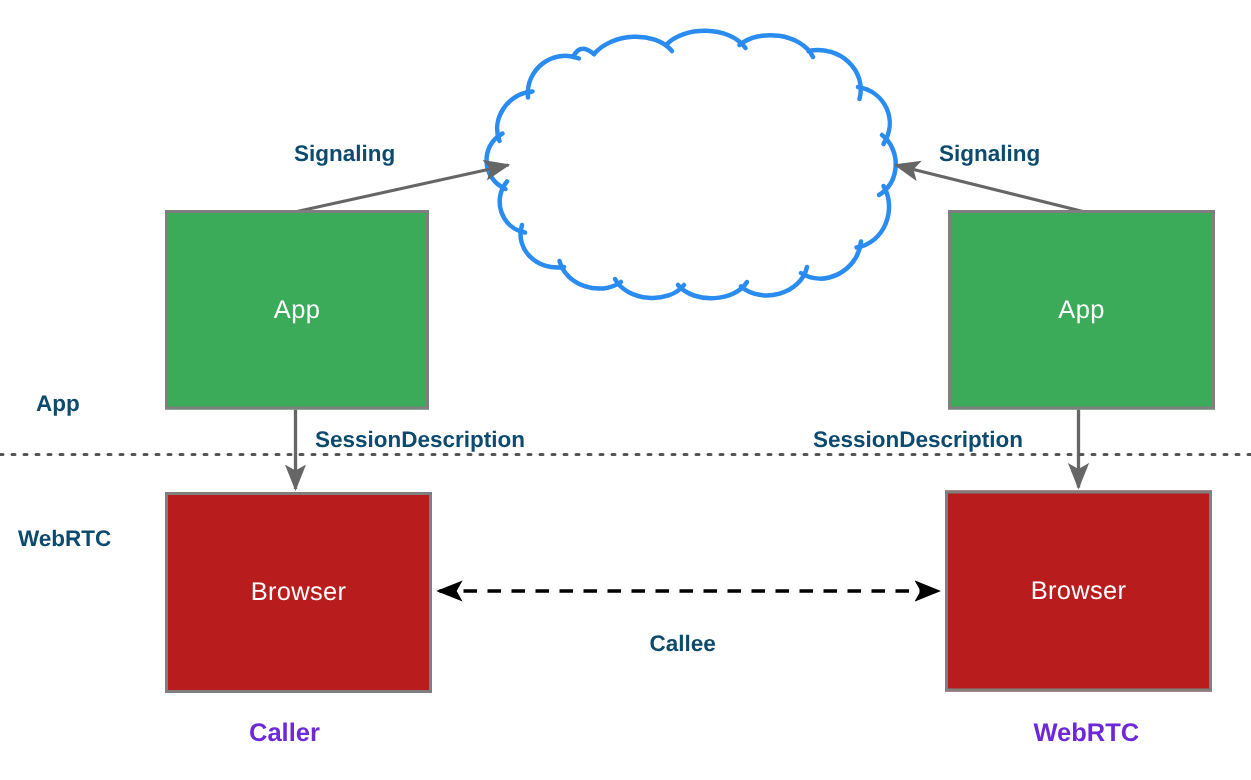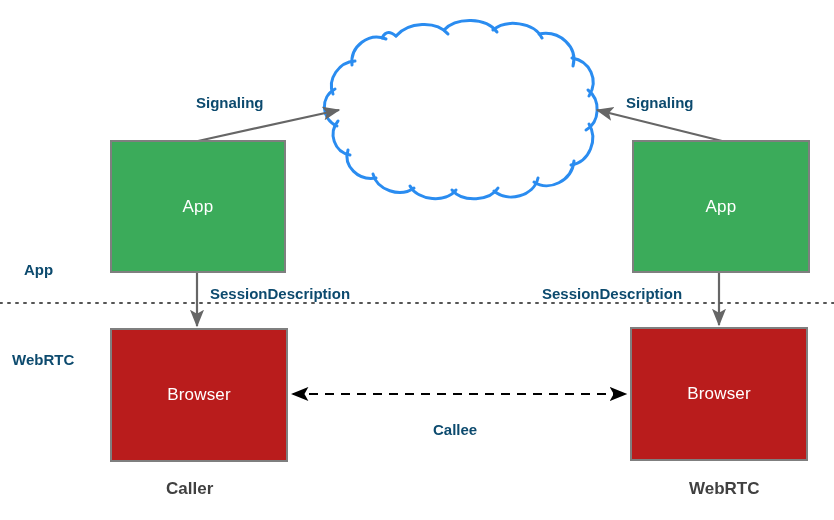--- a/index.html
+++ b/index.html
@@ -44,21 +44,21 @@
     font-weight: bold;
     font-size: 15px;
     color: #0c4a6e;
     white-space: nowrap;
   }
   .label-gray {
     position: absolute;
     font-family: "Liberation Sans", sans-serif;
     font-weight: bold;
     font-size: 17px;
-    color: #404040;
+    color: #6d28d9;
     white-space: nowrap;
   }
   .lbl-signal-l  { left: 196px; top: 94px; }
   .lbl-signal-r  { left: 626px; top: 94px; }
   .lbl-sd-l      { left: 208px; top: 285px; background: #ffffff; padding: 0 2px; }
   .lbl-sd-r      { left: 540px; top: 285px; background: #ffffff; padding: 0 2px; }
   .lbl-app       { left: 24px;  top: 261px; }
   .lbl-webrtc    { left: 12px;  top: 329px; margin-top: 22px; }
   .lbl-media     { left: 433px; top: 421px; }
   .lbl-caller    { left: 166px; top: 479px; }

